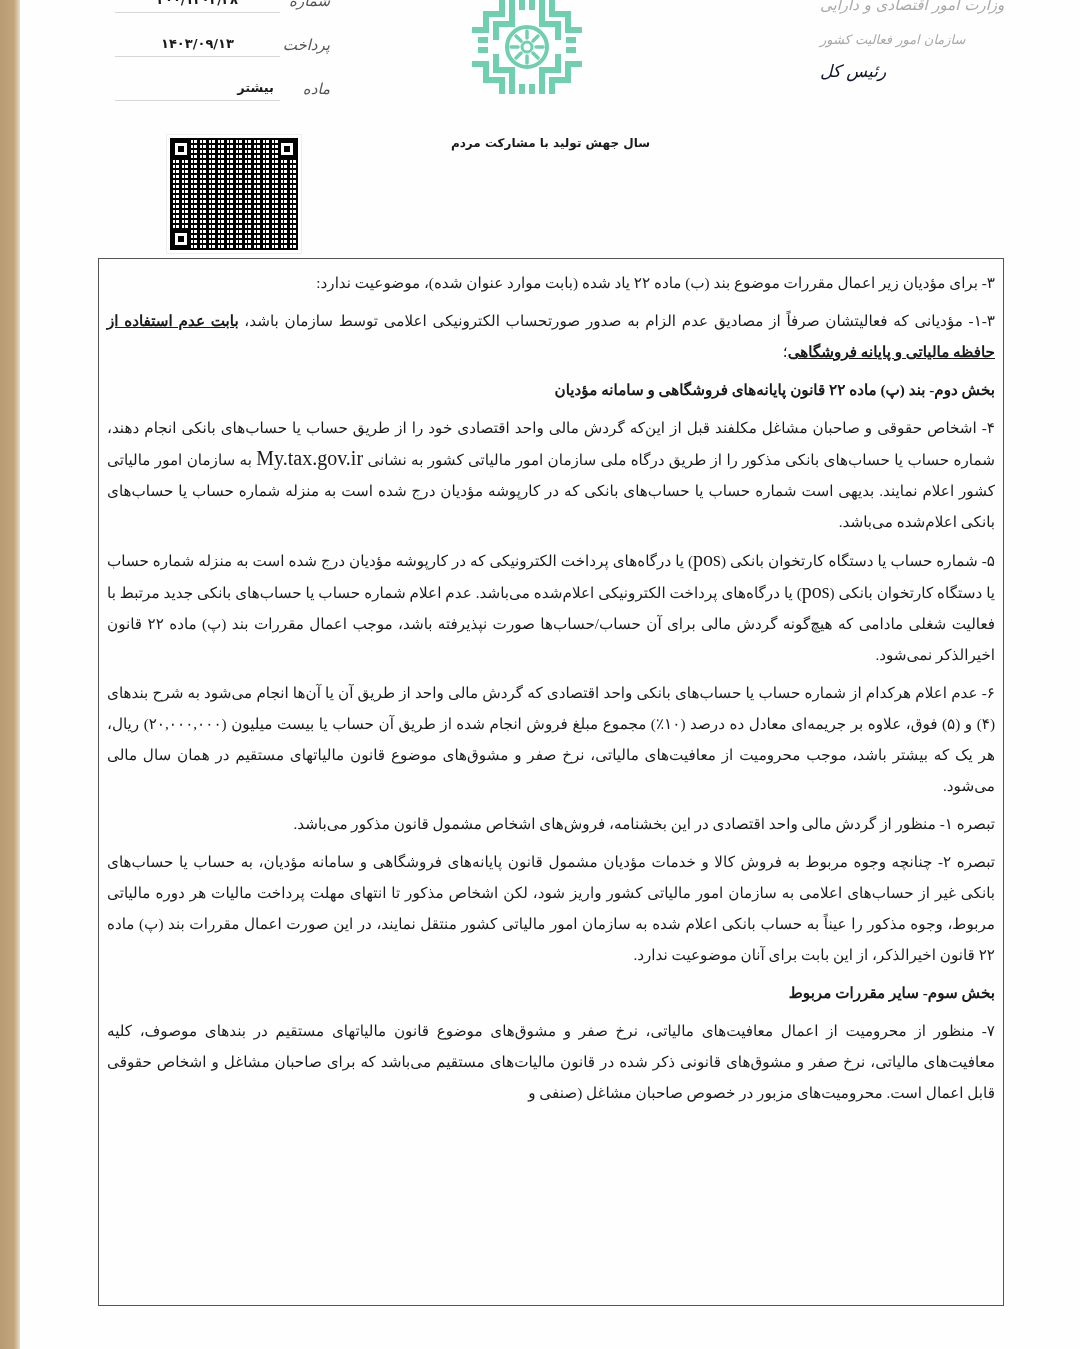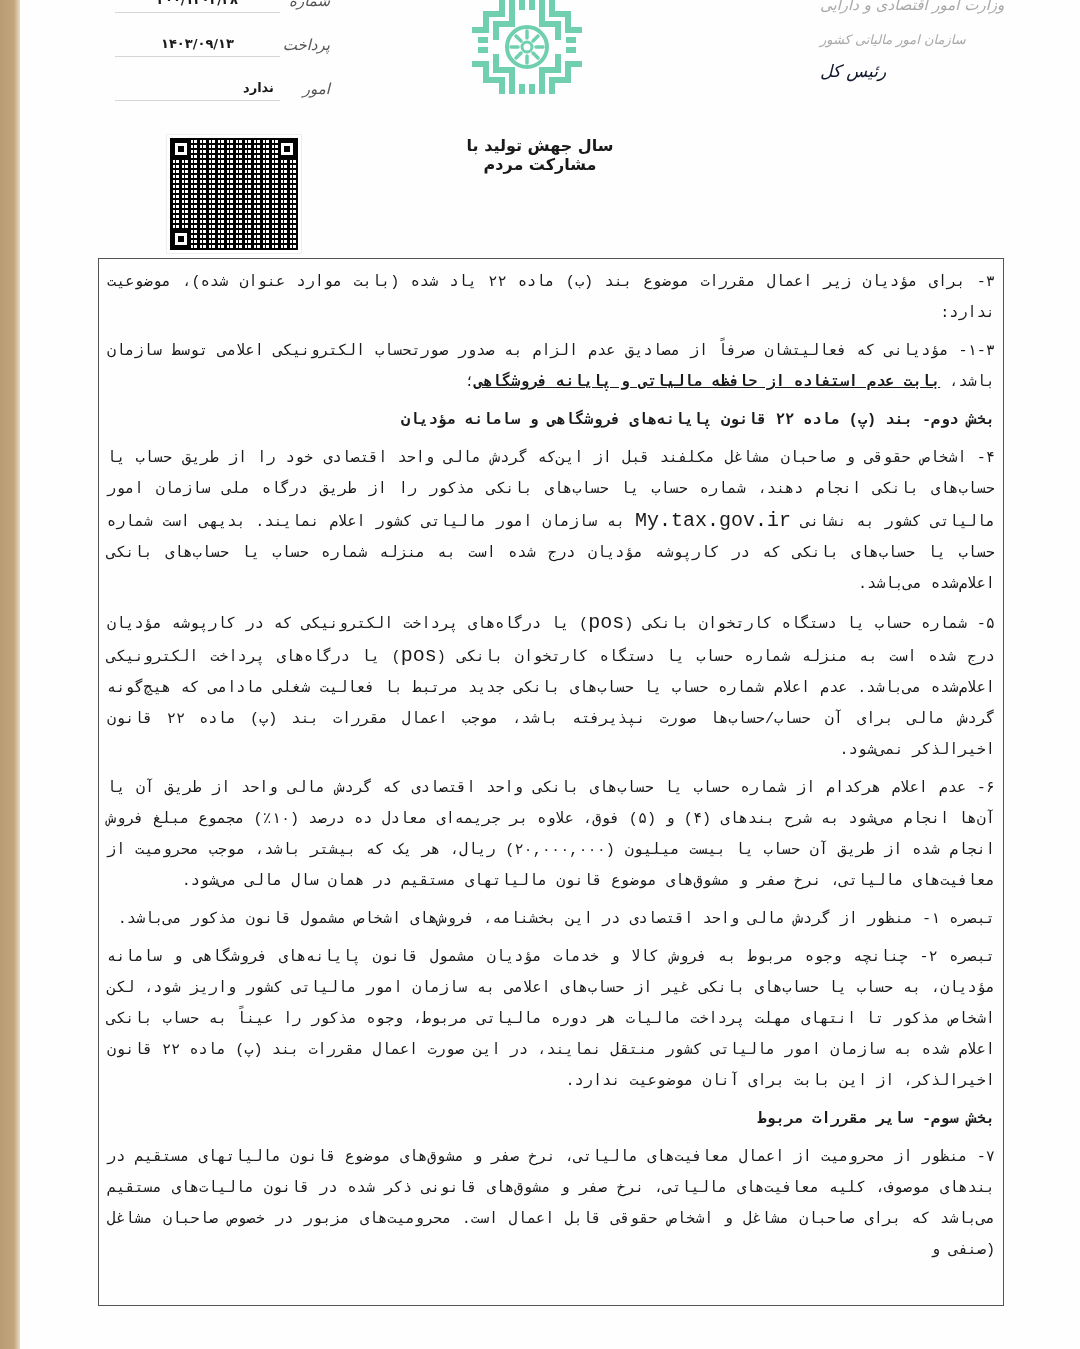--- a/index.html
+++ b/index.html
@@ -44,38 +44,38 @@
     position: absolute; width: 18px; height: 18px; background: #fff;
     border: 3px solid #000; box-sizing: border-box;
   }
   .qr .finder::after {
     content: ""; position: absolute; left: 3px; top: 3px; width: 6px; height: 6px; background: #000;
   }
   .logo {
     position: absolute; left: 452px; top: 0; width: 110px; height: 94px;
   }
   .slogan {
-    position: absolute; left: 410px; top: 136px; width: 220px; text-align: center;
-    font-weight: bold; font-size: 16px; direction: rtl;
+    position: absolute; left: 410px; top: 136px; width: 220px; 
+    font-weight: bold; font-size: 12px; direction: rtl;
   }
   .ministry {
     position: absolute; left: 800px; top: 0; width: 200px; text-align: left;
     font-family: "DejaVu Serif", serif; font-style: italic; color: #a9a9a9;
     direction: rtl;
   }
   .ministry .m1 { font-size: 15px; margin-top: -4px; }
   .ministry .m2 { font-size: 13px; margin-top: 18px; }
   .ministry .m3 { font-size: 17px; margin-top: 14px; color: #0f172a; }
   
   .frame {
     position: absolute; left: 78px; top: 258px; width: 906px; height: 1048px;
     border: 1.5px solid #555; box-sizing: border-box; overflow: hidden;
     direction: rtl; text-align: justify;
     padding: 8px 8px 0 8px;
-    font-family: Liberation Mono, monospace; font-size: 15.2px; line-height: 31px;
+    font-family: Liberation Serif, serif; font-size: 15.2px; line-height: 31px;
   }
   .para { margin: 0 0 7px 0; text-align-last: right; }
   .heading { font-weight: bold; margin: 0 0 7px 0; }
   .u { font-weight: bold; text-decoration: underline; }
   .ltr { direction: ltr; unicode-bidi: embed; font-size: 20px; }
 </style>
 </head>
 <body>
 
 <div class="edge-strip"></div>
@@ -85,22 +85,22 @@
   <div class="hdr-meta">
     <div class="meta-row r1">
       <span class="meta-label">شماره</span>
       <span class="meta-line">۲۰۰/۱۴۰۳/۳۸</span>
     </div>
     <div class="meta-row">
       <span class="meta-label">پرداخت</span>
       <span class="meta-line">۱۴۰۳/۰۹/۱۳</span>
     </div>
     <div class="meta-row">
-      <span class="meta-label">امور</span>
-      <span class="meta-line" style="text-align:right;padding-right:6px">ندارد</span>
+      <span class="meta-label">ماده</span>
+      <span class="meta-line" style="text-align:right;padding-right:6px">بیشتر</span>
     </div>
   </div>
 
   <div class="qr">
     <div class="finder" style="left:2px;top:2px"></div>
     <div class="finder" style="right:2px;top:2px"></div>
     <div class="finder" style="left:2px;bottom:2px"></div>
   </div>
 
   <svg class="logo" viewBox="0 0 110 94">
@@ -127,21 +127,21 @@
       <line x1="61" y1="53" x2="66" y2="58"></line>
       <line x1="66" y1="36" x2="61" y2="41"></line>
       <line x1="49" y1="53" x2="44" y2="58"></line>
     </g>
   </svg>
 
   <div class="slogan">سال جهش تولید با مشارکت مردم</div>
 
   <div class="ministry">
     <div class="m1">وزارت امور اقتصادی و دارایی</div>
-    <div class="m2">سازمان امور مالیاتی کشور</div>
+    <div class="m2">سازمان امور فعالیت کشور</div>
     <div class="m3">رئیس کل</div>
   </div>
 
   <div class="frame">
     <p class="para">۳- برای مؤدیان زیر اعمال مقررات موضوع بند (ب) ماده ۲۲ یاد شده (بابت موارد عنوان شده)، موضوعیت ندارد:</p>
 
     <p class="para">
       <span>۱-۳- مؤدیانی که فعالیتشان صرفاً از مصادیق عدم الزام به صدور صورتحساب الکترونیکی اعلامی توسط سازمان باشد، </span><span class="u">بابت عدم استفاده از حافظه مالیاتی و پایانه فروشگاهی</span><span>؛</span>
     </p>
 

